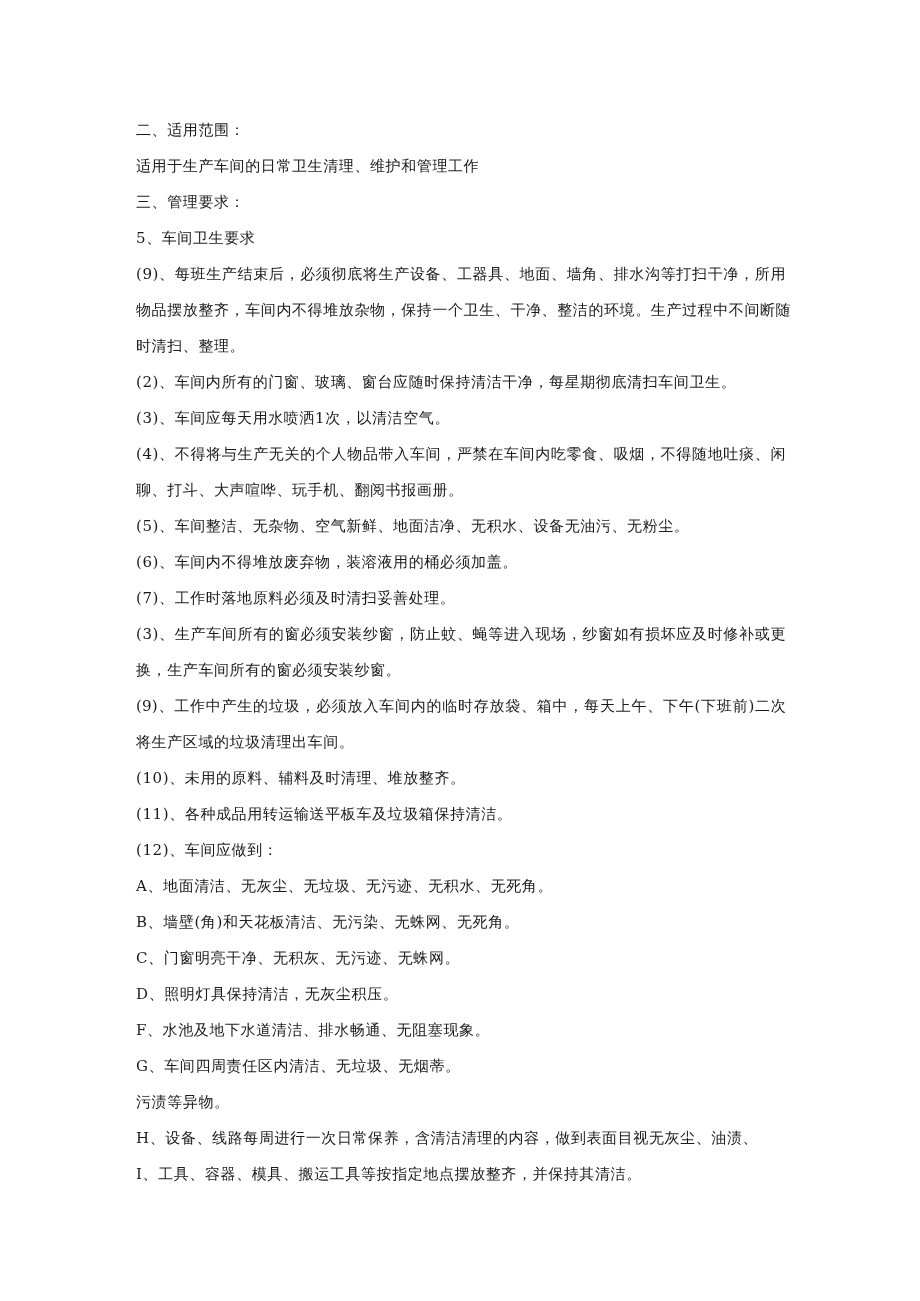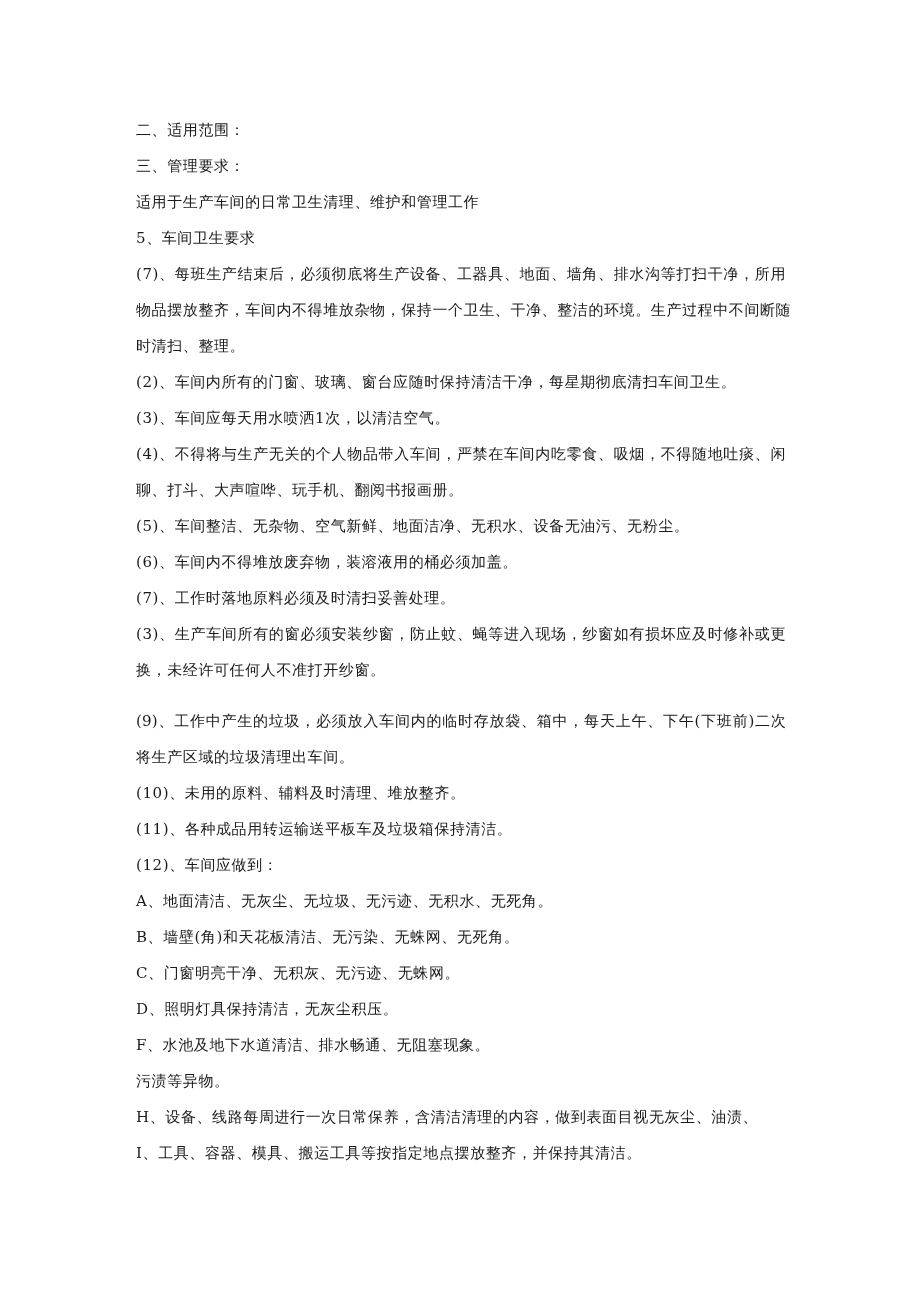--- a/index.html
+++ b/index.html
@@ -7,48 +7,49 @@
   .page {
     position: absolute; left: 136px; top: 118px; width: 650px;
     font-family: "DejaVu Serif", "Liberation Serif", serif;
     font-size: 15px; color: #1a1a1a;
   }
   .line {
     height: 36px; line-height: 24px; white-space: nowrap;
     letter-spacing: 0.6px;
   }
   .line.justify { text-align: justify; text-align-last: justify; }
-  .line.tight { letter-spacing: 0.2px; margin-top: 15px; }
+  .line.tight { letter-spacing: 0.2px; }
 </style>
 </head>
 <body>
 
 <div class="page">
   <div class="line">二、适用范围：</div>
+  <div class="line">适用于生产车间的日常卫生清理、维护和管理工作</div>
   <div class="line">三、管理要求：</div>
-  <div class="line">适用于生产车间的日常卫生清理、维护和管理工作</div>
   <div class="line">5、车间卫生要求</div>
-  <div class="line justify">(7)、每班生产结束后，必须彻底将生产设备、工器具、地面、墙角、排水沟等打扫干净，所用</div>
+  <div class="line justify">(9)、每班生产结束后，必须彻底将生产设备、工器具、地面、墙角、排水沟等打扫干净，所用</div>
   <div class="line justify">物品摆放整齐，车间内不得堆放杂物，保持一个卫生、干净、整洁的环境。生产过程中不间断随</div>
   <div class="line">时清扫、整理。</div>
   <div class="line">(2)、车间内所有的门窗、玻璃、窗台应随时保持清洁干净，每星期彻底清扫车间卫生。</div>
   <div class="line">(3)、车间应每天用水喷洒1次，以清洁空气。</div>
   <div class="line justify">(4)、不得将与生产无关的个人物品带入车间，严禁在车间内吃零食、吸烟，不得随地吐痰、闲</div>
   <div class="line">聊、打斗、大声喧哗、玩手机、翻阅书报画册。</div>
   <div class="line">(5)、车间整洁、无杂物、空气新鲜、地面洁净、无积水、设备无油污、无粉尘。</div>
   <div class="line">(6)、车间内不得堆放废弃物，装溶液用的桶必须加盖。</div>
   <div class="line">(7)、工作时落地原料必须及时清扫妥善处理。</div>
   <div class="line justify">(3)、生产车间所有的窗必须安装纱窗，防止蚊、蝇等进入现场，纱窗如有损坏应及时修补或更</div>
-  <div class="line">换，未经许可任何人不准打开纱窗。</div>
+  <div class="line">换，生产车间所有的窗必须安装纱窗。</div>
   <div class="line justify tight">(9)、工作中产生的垃圾，必须放入车间内的临时存放袋、箱中，每天上午、下午(下班前)二次</div>
   <div class="line">将生产区域的垃圾清理出车间。</div>
   <div class="line">(10)、未用的原料、辅料及时清理、堆放整齐。</div>
   <div class="line">(11)、各种成品用转运输送平板车及垃圾箱保持清洁。</div>
   <div class="line">(12)、车间应做到：</div>
   <div class="line">A、地面清洁、无灰尘、无垃圾、无污迹、无积水、无死角。</div>
   <div class="line">B、墙壁(角)和天花板清洁、无污染、无蛛网、无死角。</div>
   <div class="line">C、门窗明亮干净、无积灰、无污迹、无蛛网。</div>
   <div class="line">D、照明灯具保持清洁，无灰尘积压。</div>
   <div class="line">F、水池及地下水道清洁、排水畅通、无阻塞现象。</div>
+  <div class="line">G、车间四周责任区内清洁、无垃圾、无烟蒂。</div>
   <div class="line">污渍等异物。</div>
   <div class="line">H、设备、线路每周进行一次日常保养，含清洁清理的内容，做到表面目视无灰尘、油渍、</div>
   <div class="line">I、工具、容器、模具、搬运工具等按指定地点摆放整齐，并保持其清洁。</div>
 </div>
 
 </body></html>

